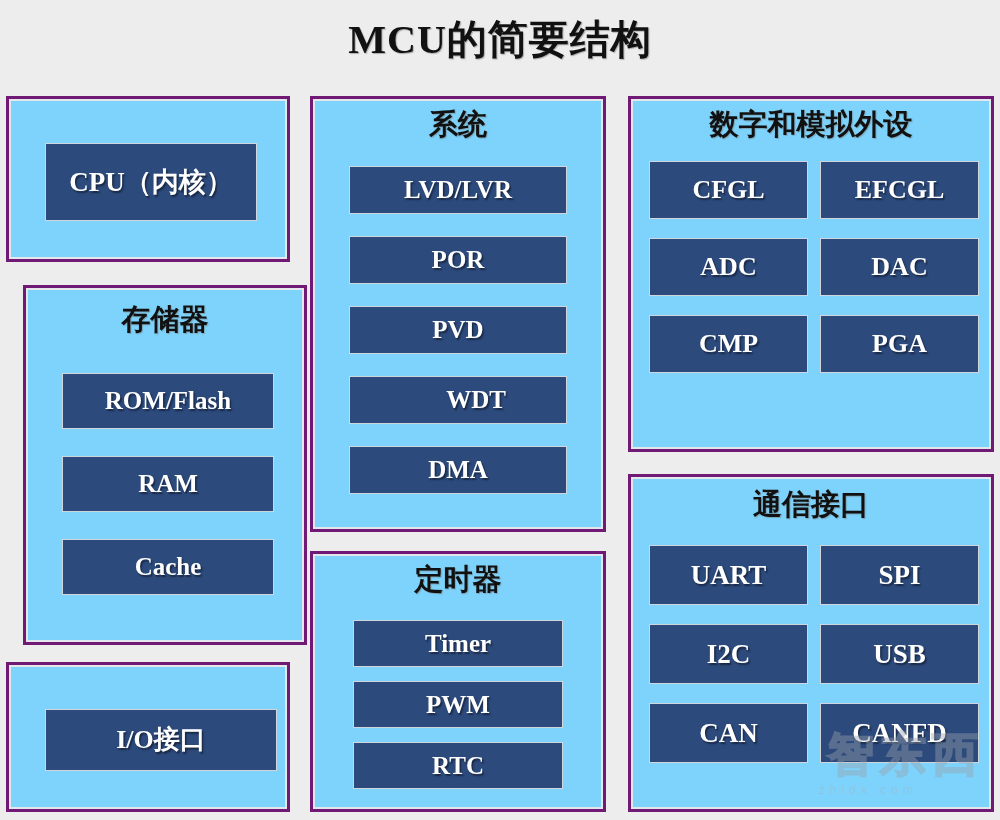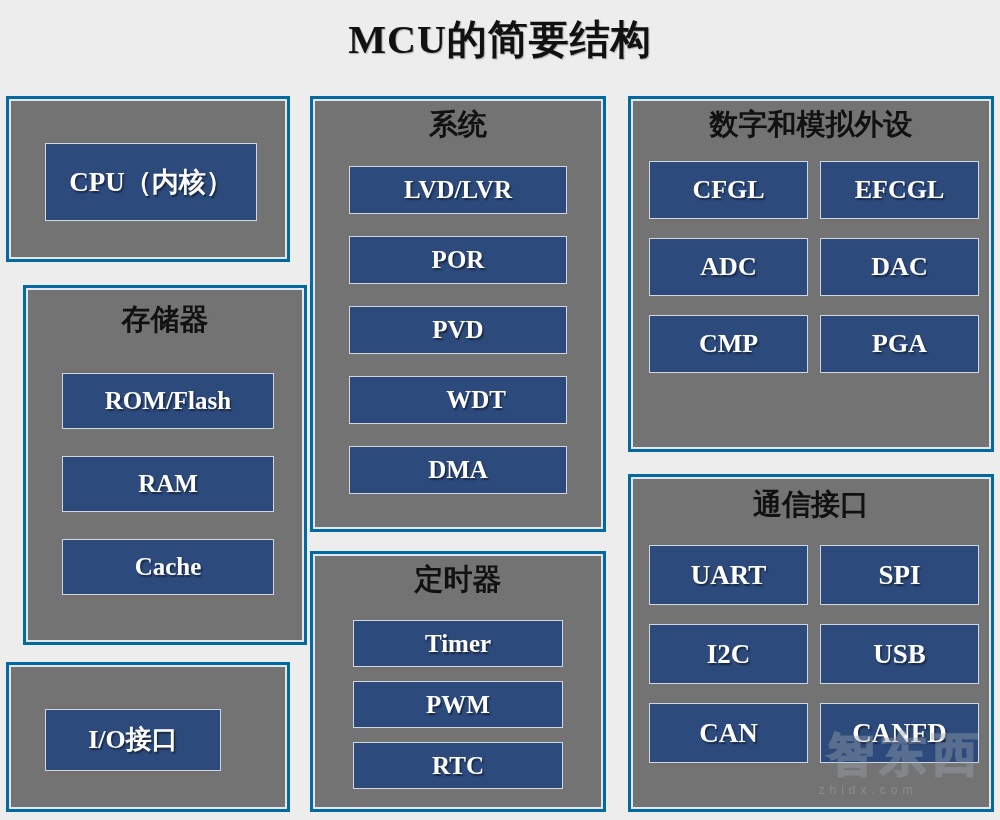--- a/index.html
+++ b/index.html
@@ -27,22 +27,22 @@
     font-weight: bold;
     color: #111111;
     letter-spacing: 1px;
     line-height: 52px;
     text-shadow: 1px 1px 1px rgba(120,120,120,0.55);
   }
 
   
   .panel {
     position: absolute;
-    background: #737373;
-    border: 3px solid #0369a1;
+    background: #7dd3fc;
+    border: 3px solid #701a75;
     box-shadow: inset 0 0 0 2px #e3e6ea;
     box-sizing: border-box;
   }
   .panel-title {
     text-align: center;
     font-size: 29px;
     font-weight: bold;
     color: #111111;
     text-shadow: 1px 1px 1px rgba(120,120,120,0.5);
     line-height: 1.05;
@@ -80,21 +80,21 @@
   .mem-chip {
     position: absolute; left: 36px;
     width: 212px; height: 56px; font-size: 25px;
   }
   #chip-rom   { top: 85px; }
   #chip-ram   { top: 168px; }
   #chip-cache { top: 251px; }
 
   #chip-io {
     position: absolute; left: 36px; top: 44px;
-    width: 176px; height: 62px; font-size: 26px;
+    width: 232px; height: 62px; font-size: 26px;
   }
 
   
   #panel-system  { left: 310px; top: 96px;  width: 296px; height: 436px; }
   #panel-timer   { left: 310px; top: 551px; width: 296px; height: 261px; }
 
   #panel-system .panel-title { margin-top: 10px; }
   #panel-timer  .panel-title { margin-top: 10px; }
 
   .sys-chip {

